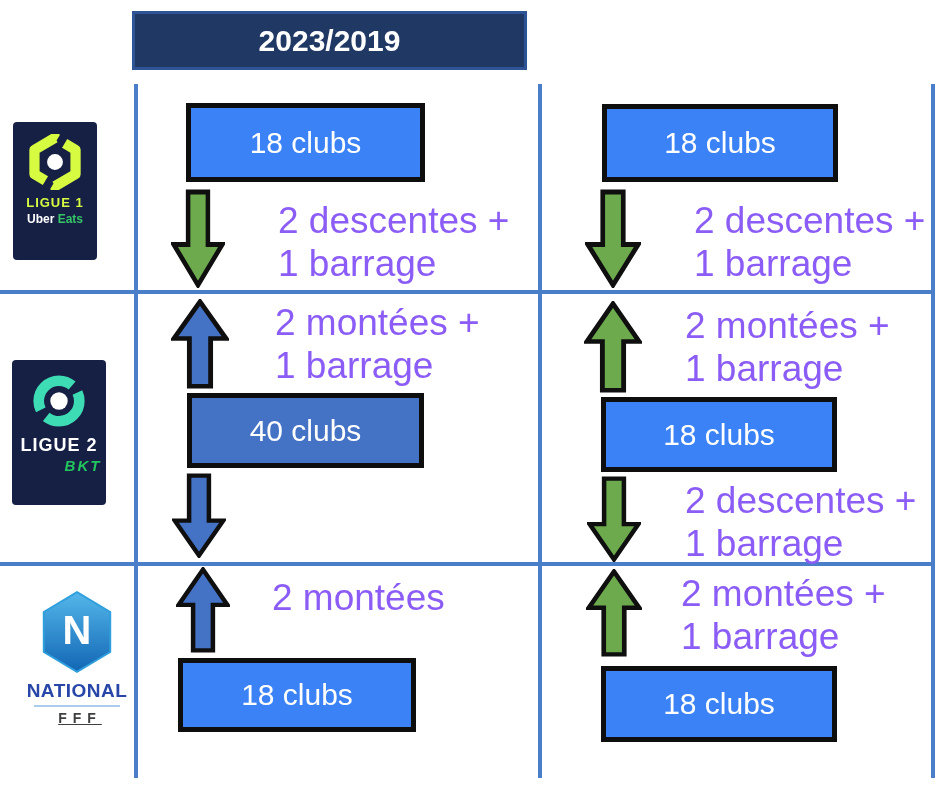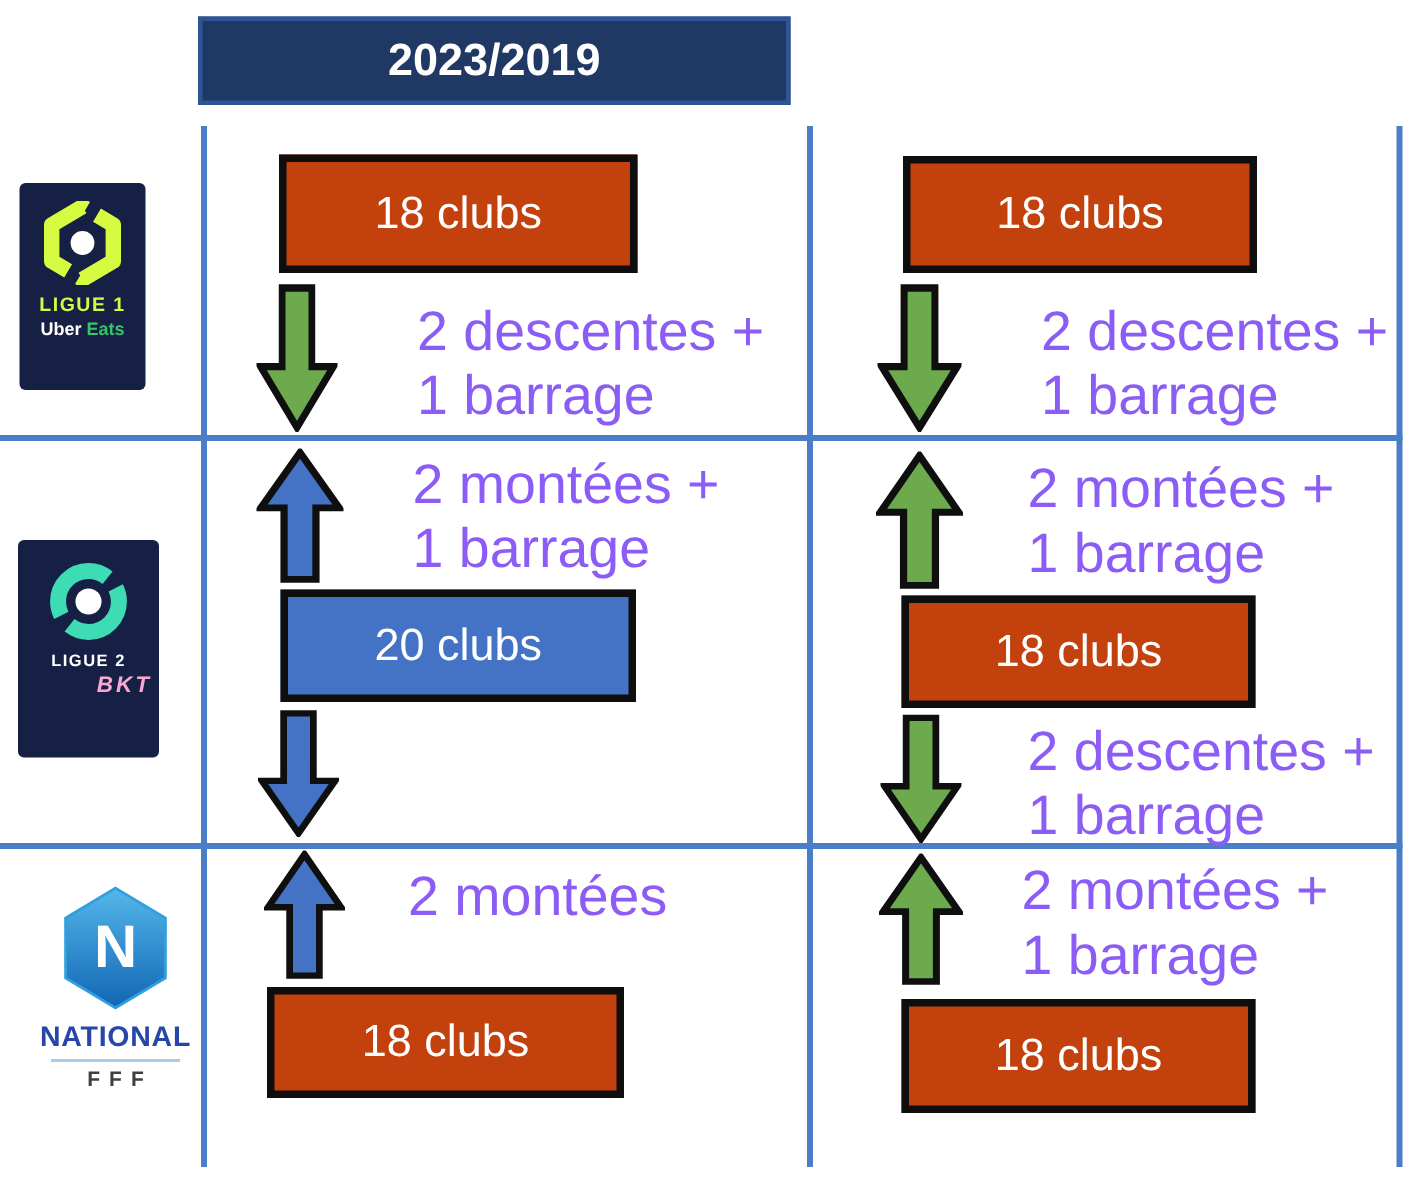--- a/index.html
+++ b/index.html
@@ -18,21 +18,21 @@
   .vline{position:absolute;top:84px;width:4px;height:694px;background:#4a7ec8;}
   #vl1{left:134px;} #vl2{left:538px;} #vl3{left:931px;}
   .hline{position:absolute;left:0;width:935px;height:4px;background:#4a7ec8;}
   #hl1{top:290px;} #hl2{top:562px;}
   
   .box{
     position:absolute;box-sizing:border-box;border:5px solid #0e0e0e;
     display:flex;align-items:center;justify-content:center;
     color:#fff;font-size:30px;
   }
-  .box.green{background:#c2410c;}
+  .box.green{background:#3b82f6;}
   .box.blue{background:#4472c4;}
   #b1a{left:186px;top:103px;width:239px;height:79px;}
   #b1b{left:602px;top:104px;width:236px;height:78px;}
   #b2a{left:187px;top:393px;width:237px;height:75px;}
   #b2b{left:601px;top:397px;width:236px;height:75px;}
   #b3a{left:178px;top:658px;width:238px;height:74px;}
   #b3b{left:601px;top:666px;width:236px;height:76px;}
   
   .ar{position:absolute;}
   .ar polygon{stroke:#0f0f0f;stroke-width:5;}
@@ -57,26 +57,26 @@
   
   .lfp-logo{
     position:absolute;background:#161f44;border-radius:4px;
     display:flex;flex-direction:column;align-items:center;box-sizing:border-box;
   }
   #logo1{left:13px;top:122px;width:84px;height:138px;padding-top:12px;}
   #logo2{left:12px;top:360px;width:94px;height:145px;padding-top:12px;}
   .l1title{color:#d6fb41;font-weight:bold;font-size:13px;letter-spacing:1px;margin-top:5px;}
   .l1sponsor{font-size:12px;font-weight:bold;color:#fff;margin-top:2px;}
   .l1sponsor .eats{color:#35c567;}
-  .l2title{color:#ffffff;font-weight:bold;font-size:11px;letter-spacing:1px;margin-top:5px;}
-  .l2sponsor{color:#f9a8d4;font-weight:bold;font-style:italic;font-size:15px;letter-spacing:2px;margin-top:1px;margin-left:48px;}
+  .l2title{color:#ffffff;font-weight:bold;font-size:18px;letter-spacing:1px;margin-top:5px;}
+  .l2sponsor{color:#22c55e;font-weight:bold;font-style:italic;font-size:15px;letter-spacing:2px;margin-top:1px;margin-left:48px;}
   #logo3{position:absolute;left:20px;top:590px;width:114px;text-align:center;}
   .natTitle{color:#2746a8;font-weight:bold;font-size:19px;letter-spacing:0.5px;margin-top:2px;}
   .natLine{width:86px;height:2px;background:#a8cdec;margin:3px auto 3px auto;}
-  .natFFF{color:#3f3f3f;font-weight:bold;font-size:14px;letter-spacing:6px;text-indent:6px;}
+  .natFFF{color:#3f3f3f;font-weight:bold;font-size:14px;letter-spacing:6px;text-indent:6px;text-decoration:underline;}
 </style>
 </head>
 <body>
 
 <div class="canvas">
 
   <div class="hdr" id="hdr1">2023/2019</div>
 
   <div class="vline" id="vl1"></div>
   <div class="vline" id="vl2"></div>
@@ -136,21 +136,21 @@
       <div>1 barrage</div>
   </div>
 
   <svg class="ar blue" id="ar2au" viewBox="0 0 60 100" preserveAspectRatio="none">
     <polygon points="19,97 19,44 3,44 30,3 57,44 41,44 41,97"></polygon>
   </svg>
   <div class="flow" id="t2au">
     <div>2 montées +</div>
       <div>1 barrage</div>
   </div>
-  <div class="box blue" id="b2a">20 clubs</div>
+  <div class="box blue" id="b2a">40 clubs</div>
   <svg class="ar blue" id="ar2ad" viewBox="0 0 60 100" preserveAspectRatio="none">
     <polygon points="19,3 41,3 41,56 57,56 30,97 3,56 19,56"></polygon>
   </svg>
 
   <svg class="ar green" id="ar2bu" viewBox="0 0 60 100" preserveAspectRatio="none">
     <polygon points="19,97 19,44 3,44 30,3 57,44 41,44 41,97"></polygon>
   </svg>
   <div class="flow" id="t2bu">
     <div>2 montées +</div>
       <div>1 barrage</div>

